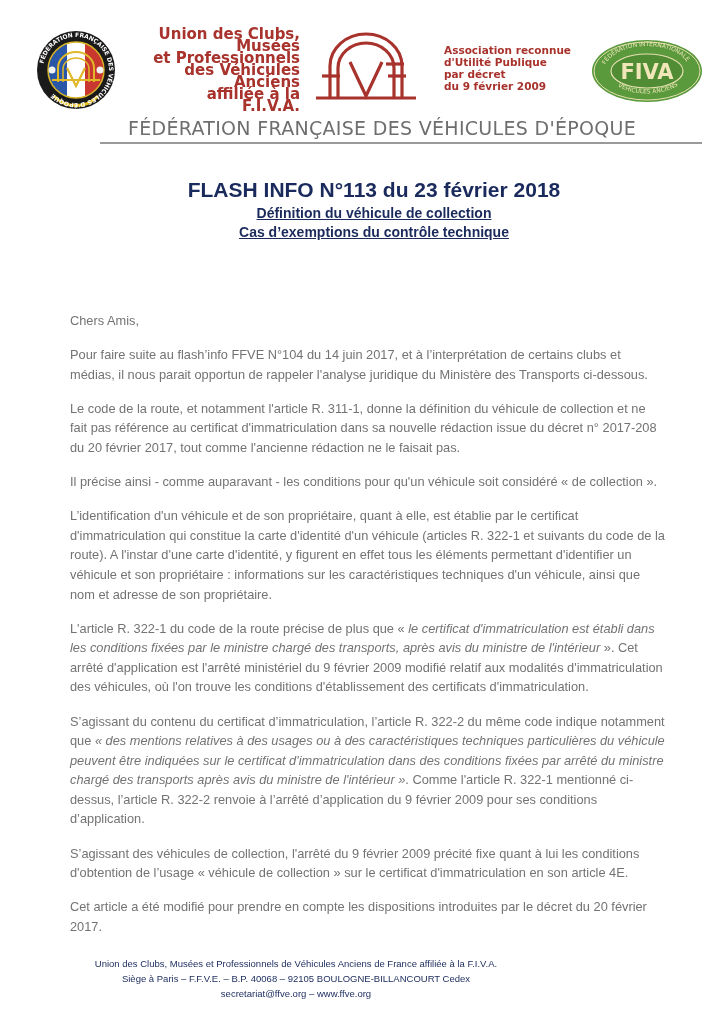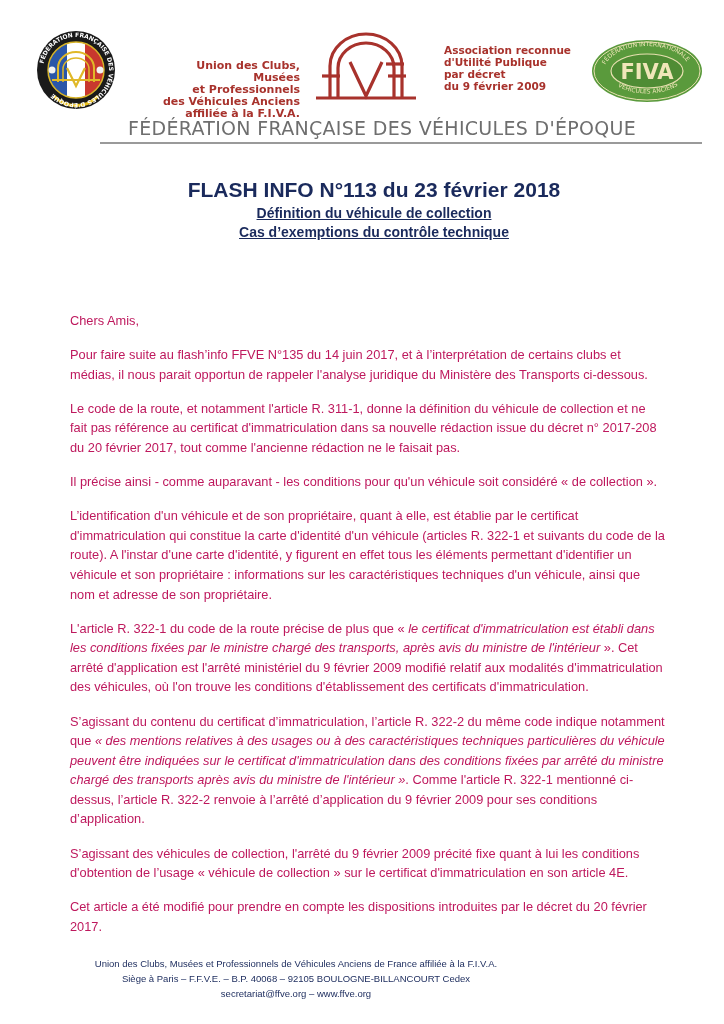--- a/index.html
+++ b/index.html
@@ -1,34 +1,34 @@
 <!DOCTYPE html>
 <html><head>
 <meta charset="utf-8">
 <style>
   html, body { margin: 0; padding: 0; background: #ffffff; }
   body { width: 724px; height: 1024px; position: relative; overflow: hidden; font-family: "Liberation Sans", sans-serif; }
 
   
   .header { position: absolute; left: 0; top: 0; width: 724px; height: 150px; }
   .logo-left { position: absolute; left: 36px; top: 30px; width: 80px; height: 80px; }
-  .org-left { position: absolute; left: 152px; top: 60px; width: 148px; text-align: right; color: #a8322c; font-weight: bold; font-size: 11px; line-height: 12px; font-family: "DejaVu Sans", sans-serif; }
+  .org-left { position: absolute; left: 152px; top: 28px; width: 148px; text-align: right; color: #a8322c; font-weight: bold; font-size: 15px; line-height: 12px; font-family: "DejaVu Sans", sans-serif; }
   .org-right { position: absolute; left: 428px; top: 44px; width: 130px; text-align: left; color: #a8322c; font-weight: bold; font-size: 10.5px; line-height: 12px; font-family: "DejaVu Sans", sans-serif; margin-left: 16px; }
   .logo-center { position: absolute; left: 312px; top: 28px; width: 108px; height: 82px; }
   .logo-right { position: absolute; left: 590px; top: 38px; width: 114px; height: 66px; }
   .fed-title { position: absolute; left: 0; width: 724px; top: 117px; text-align: center; color: #6e6e6e; font-size: 19px; letter-spacing: 0.3px; font-family: "DejaVu Sans", sans-serif; font-weight: normal; padding-left: 40px; box-sizing: border-box; }
   .fed-rule { position: absolute; left: 100px; top: 142px; width: 602px; height: 2px; background: #9a9a9a; }
 
   
   .title-block { position: absolute; left: 12px; top: 176px; width: 724px; text-align: center; color: #1a2a5c; }
   .title-main { font-size: 21px; font-weight: bold; line-height: 28px; }
   .title-sub { font-size: 14px; font-weight: bold; line-height: 19px; text-decoration: underline; }
 
   
-  .body-text { position: absolute; left: 70px; top: 311px; width: 596px; color: #be185d; font-size: 12.8px; line-height: 19.6px; }
+  .body-text { position: absolute; left: 70px; top: 311px; width: 596px; color: #737373; font-size: 12.8px; line-height: 19.6px; }
   .body-text p { margin: 0 0 14.5px 0; }
   .body-text em { font-style: italic; text-align: center; }
   .body-text strong { font-weight: normal; }
 
   
   .footer { position: absolute; left: 0; top: 956px; width: 592px; text-align: center; color: #1a2a5c; font-size: 9.5px; line-height: 15px; }
 </style>
 </head>
 <body>
 
@@ -108,21 +108,21 @@
 </div>
 
 <div class="title-block">
   <div class="title-main">FLASH INFO N°113 du 23 février 2018</div>
   <div class="title-sub">Définition du véhicule de collection</div>
   <div class="title-sub">Cas d’exemptions du contrôle technique</div>
 </div>
 
 <div class="body-text">
   <p>Chers Amis,</p>
-  <p>Pour faire suite au flash’info FFVE N°135 du 14 juin 2017, et à l’interprétation de certains clubs et médias, il nous parait opportun de rappeler l'analyse juridique du Ministère des Transports ci-dessous.</p>
+  <p>Pour faire suite au flash’info FFVE N°104 du 14 juin 2017, et à l’interprétation de certains clubs et médias, il nous parait opportun de rappeler l'analyse juridique du Ministère des Transports ci-dessous.</p>
   <p>Le code de la route, et notamment l'article R. 311-1, donne la définition du véhicule de collection et ne fait pas référence au certificat d'immatriculation dans sa nouvelle rédaction issue du décret n° 2017-208 du 20 février 2017, tout comme l'ancienne rédaction ne le faisait pas.</p>
   <p>Il précise ainsi - comme auparavant - les conditions pour qu'un véhicule soit considéré « de collection ».</p>
   <p>L’identification d'un véhicule et de son propriétaire, quant à elle, est établie par le certificat d'immatriculation qui constitue la carte d'identité d'un véhicule (articles R. 322-1 et suivants du code de la route). A l'instar d'une carte d'identité, y figurent en effet tous les éléments permettant d'identifier un véhicule et son propriétaire : informations sur les caractéristiques techniques d'un véhicule, ainsi que nom et adresse de son propriétaire.</p>
   <p><span>L'article R. 322-1 du code de la route précise de plus que « </span><em>le certificat d'immatriculation est établi dans les conditions fixées par le ministre chargé des transports, après avis du ministre de l'intérieur</em><span> ». Cet arrêté d'application est l'arrêté ministériel du 9 février 2009 modifié relatif aux modalités d'immatriculation des véhicules, où l'on trouve les conditions d'établissement des certificats d'immatriculation.</span></p>
   <p><span>S’agissant du contenu du certificat d’immatriculation, l’article R. 322-2 du même code indique notamment que </span><em><span>« des mentions relatives à des </span><strong>usages</strong><span> ou à des caractéristiques techniques particulières du véhicule </span><strong>peuvent être indiquées</strong><span> sur le certificat d'immatriculation dans des conditions fixées par arrêté du ministre chargé des transports après avis du ministre de l'intérieur »</span></em><span>. Comme l'article R. 322-1 mentionné ci-dessus, l’article R. 322-2 renvoie à l’arrêté d’application du 9 février 2009 pour ses conditions d’application.</span></p>
   <p>S’agissant des véhicules de collection, l'arrêté du 9 février 2009 précité fixe quant à lui les conditions d'obtention de l’usage « véhicule de collection » sur le certificat d'immatriculation en son article 4E.</p>
   <p>Cet article a été modifié pour prendre en compte les dispositions introduites par le décret du 20 février 2017.</p>
 </div>
 
 <div class="footer">

